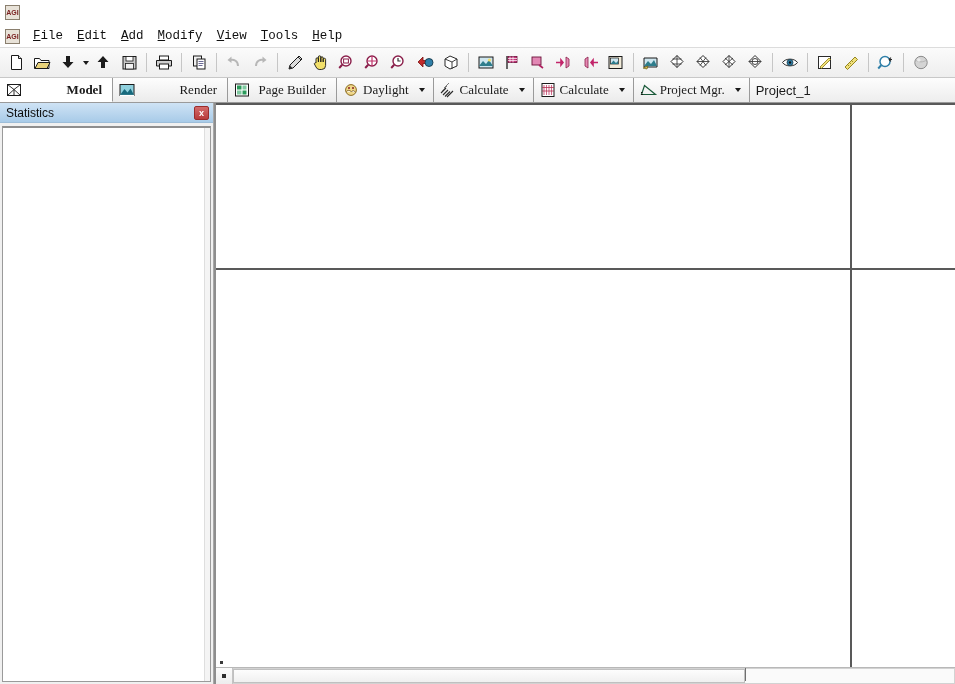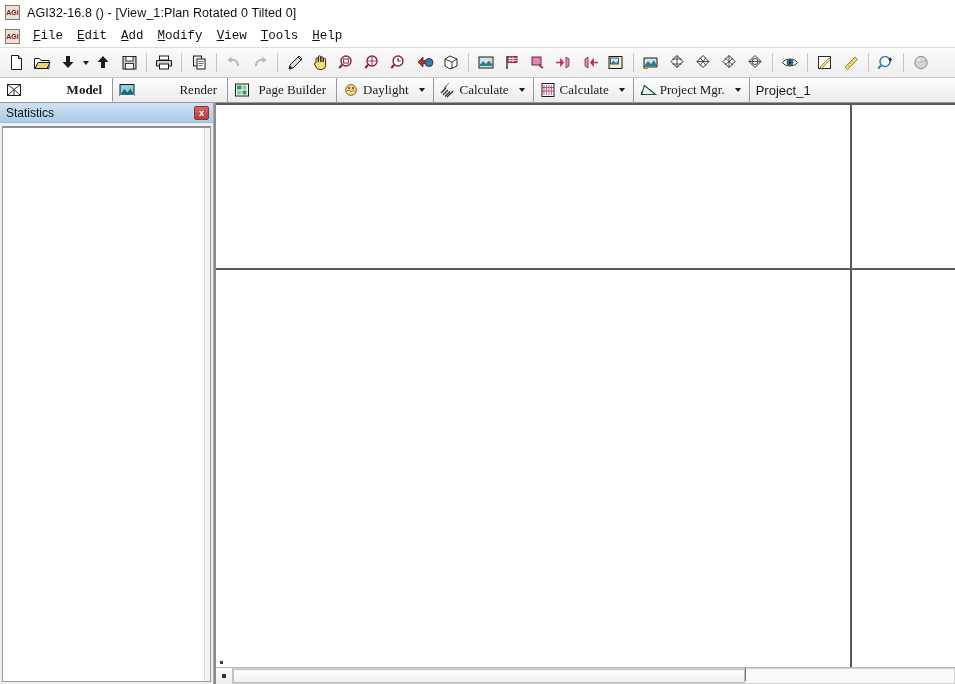--- a/index.html
+++ b/index.html
@@ -318,21 +318,20 @@
     background: #6f6f6f;
   }
 </style>
 </head>
 <body>
 
 <div id="app">
 
   <div class="titlebar">
     <div class="app-ico"></div>
-    <div class="title-text">AGI32-16.8 () - [View_1:Plan Rotated 0 Tilted 0]</div>
   </div>
 
   <div class="menubar">
     <div class="app-ico"></div>
     <div class="menu-item"><span class="u">F</span><span>ile</span></div>
     <div class="menu-item"><span class="u">E</span><span>dit</span></div>
     <div class="menu-item"><span class="u">A</span><span>dd</span></div>
     <div class="menu-item"><span class="u">M</span><span>odify</span></div>
     <div class="menu-item"><span class="u">V</span><span>iew</span></div>
     <div class="menu-item"><span class="u">T</span><span>ools</span></div>

